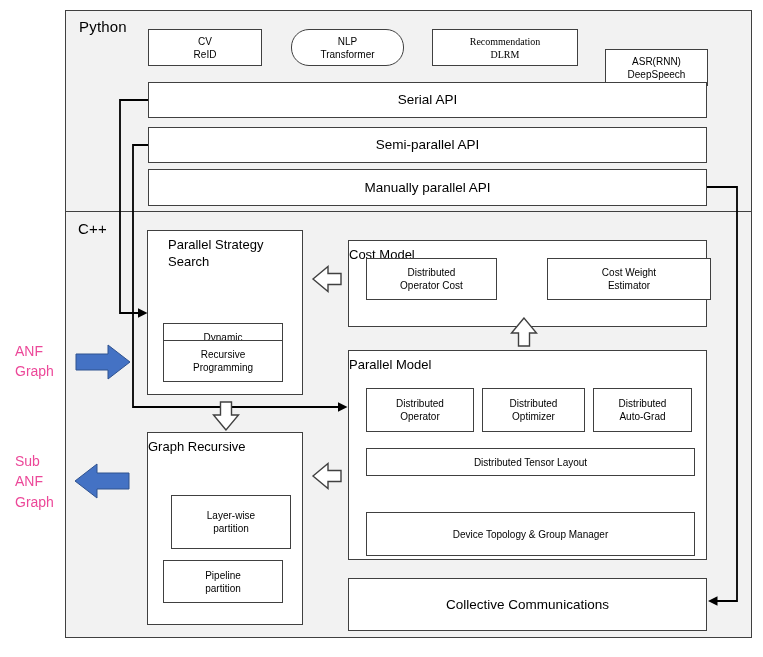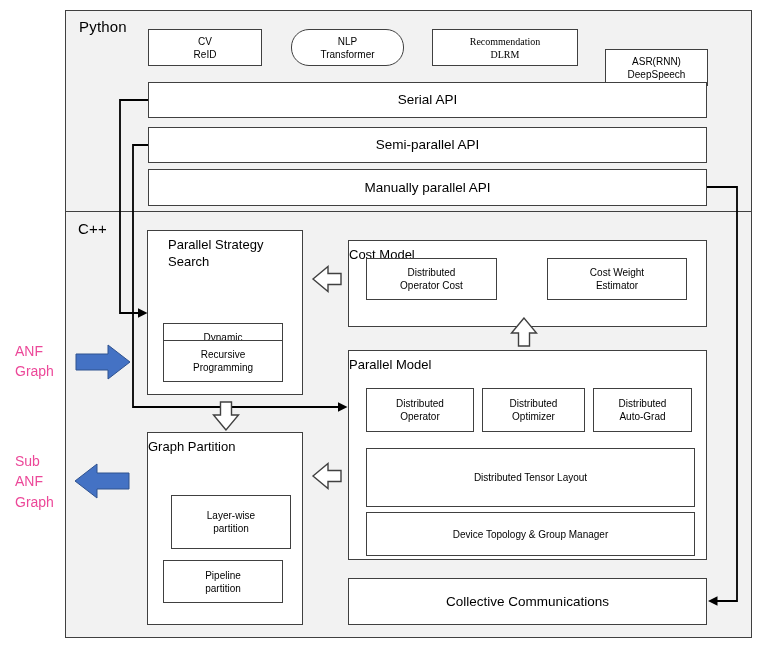--- a/index.html
+++ b/index.html
@@ -46,44 +46,44 @@
   <div class="box" style="left:163px;top:296px;width:120px;height:42px;margin-top:27px;">Dynamic
 Programming</div>
   <div class="box" style="left:163px;top:340px;width:120px;height:42px;">Recursive
 Programming</div>
 
   <div class="container-box" style="left:348px;top:228px;width:359px;height:87px;margin-top:12px;">
     <div class="container-title">Cost Model</div>
   </div>
   <div class="box" style="left:366px;top:258px;width:131px;height:42px;">Distributed
 Operator Cost</div>
-  <div class="box" style="left:547px;top:258px;width:140px;height:42px;">Cost Weight
+  <div class="box" style="left:547px;top:258px;width:164px;height:42px;">Cost Weight
 Estimator</div>
 
   <div class="container-box" style="left:348px;top:350px;width:359px;height:210px;">
     <div class="container-title">Parallel Model</div>
   </div>
   <div class="box" style="left:366px;top:388px;width:108px;height:44px;">Distributed
 Operator</div>
   <div class="box" style="left:482px;top:388px;width:103px;height:44px;">Distributed
 Optimizer</div>
   <div class="box" style="left:593px;top:388px;width:99px;height:44px;">Distributed
 Auto-Grad</div>
-  <div class="box" style="left:366px;top:448px;width:329px;height:59px;">Distributed Tensor Layout</div>
+  <div class="box" style="left:366px;top:448px;width:329px;height:28px;">Distributed Tensor Layout</div>
   <div class="box" style="left:366px;top:512px;width:329px;height:44px;">Device Topology &amp; Group Manager</div>
 
   <div class="container-box" style="left:147px;top:432px;width:156px;height:193px;">
-    <div class="container-title">Graph Partition</div>
+    <div class="container-title">Graph Recursive</div>
   </div>
   <div class="box" style="left:171px;top:495px;width:120px;height:54px;">Layer-wise
 partition</div>
   <div class="box" style="left:163px;top:560px;width:120px;height:43px;">Pipeline
 partition</div>
 
-  <div class="box api-bar" style="left:348px;top:578px;width:359px;height:47px;">Collective Communications</div>
+  <div class="box api-bar" style="left:348px;top:578px;width:359px;height:53px;">Collective Communications</div>
 
   <div class="side-label" style="left:15px;top:341px;">ANF
 Graph</div>
   <div class="side-label" style="left:15px;top:451px;">Sub
 ANF
 Graph</div>
 
   <svg class="overlay" viewBox="0 0 763 657">
 
     <path d="M148,100 H120 V313 H138" fill="none" stroke="#000000" stroke-width="1.8"></path>

